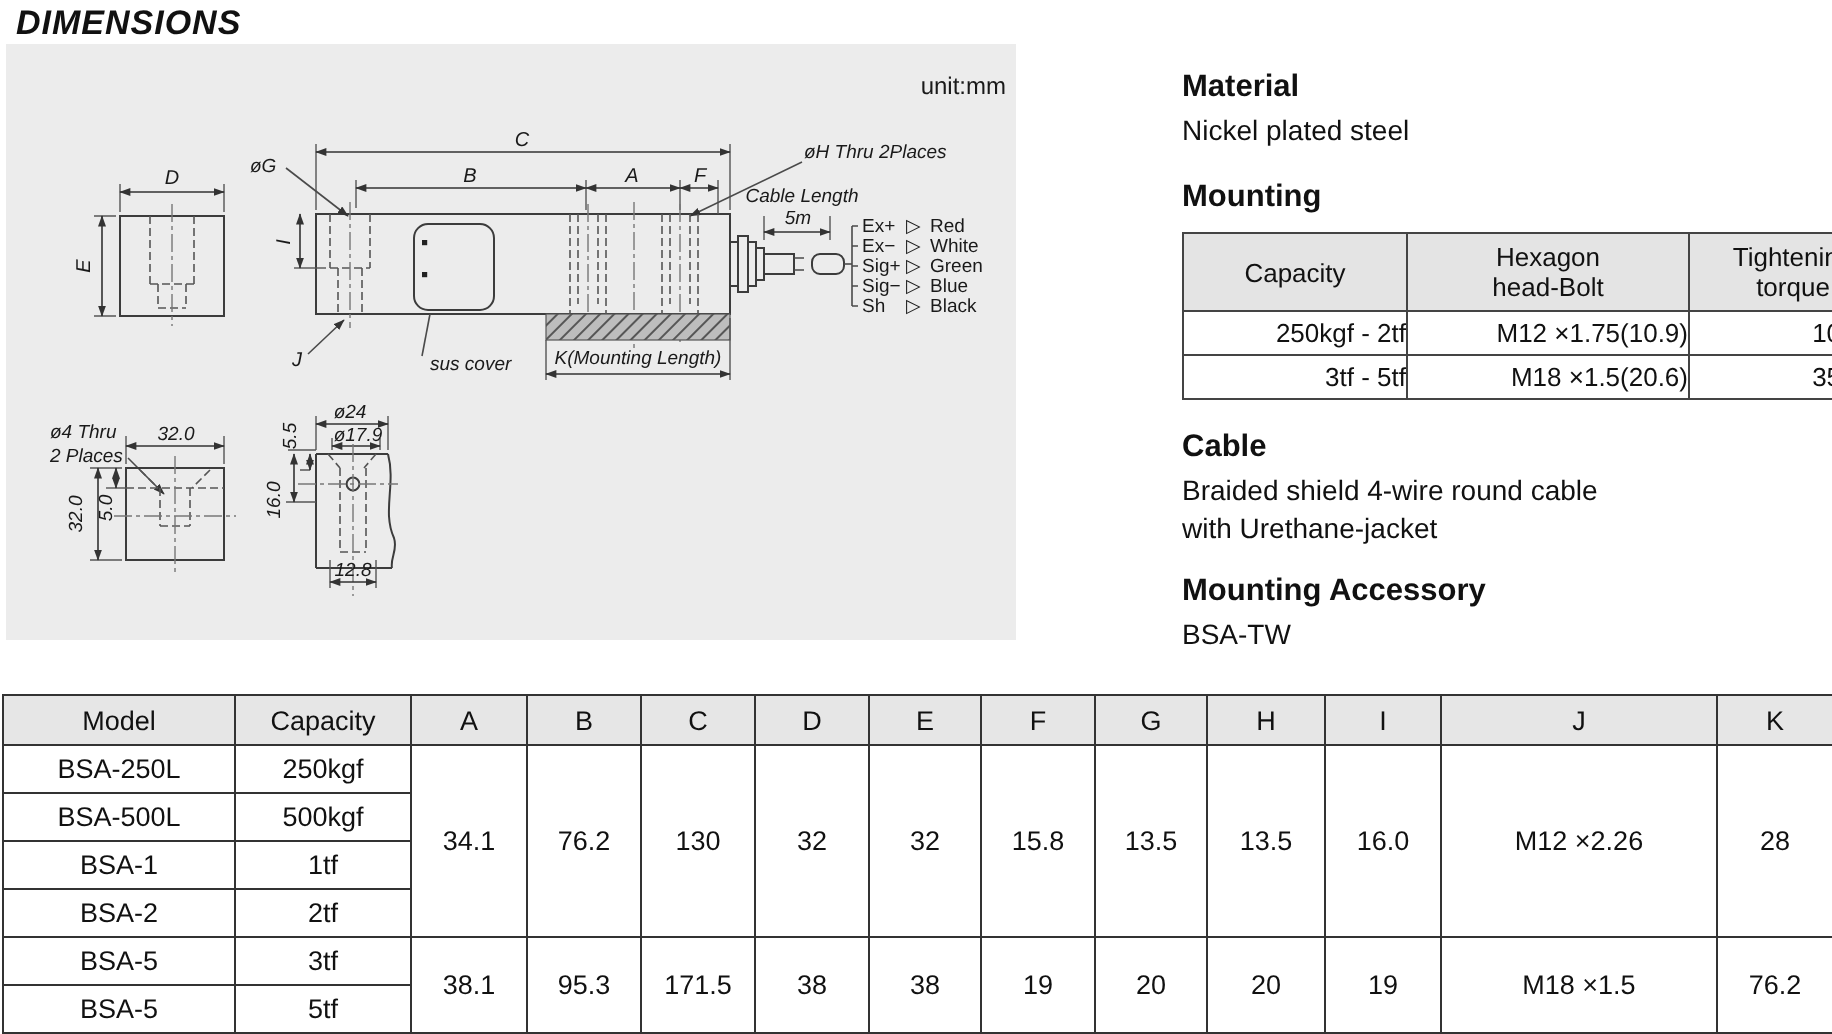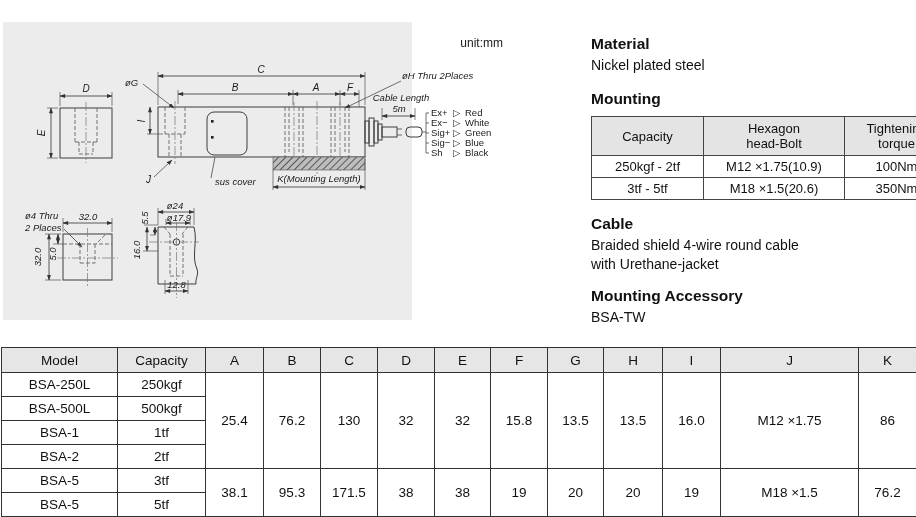--- a/index.html
+++ b/index.html
@@ -1,55 +1,56 @@
 <!DOCTYPE html>
 <html><head>
 <meta charset="utf-8">
 <style>
   html,body{margin:0;padding:0;background:#fff;}
   .page{position:relative;width:916px;height:517px;background:#fff;overflow:hidden;
         font-family:"Liberation Sans",sans-serif;color:#111;}
   .title{position:absolute;left:8px;top:2px;font-size:17px;font-weight:bold;font-style:italic;letter-spacing:.5px;}
-  .panel{position:absolute;left:3px;top:22px;width:409px;height:298px;background:#ececec;}
+  .panel{position:absolute;left:3px;top:22px;width:505px;height:298px;background:#ececec;}
   svg{display:block;}
   .ln{stroke:#3c3c3c;stroke-width:1;fill:none;}
   .thin{stroke:#4a4a4a;stroke-width:.8;fill:none;}
   .dsh{stroke:#555;stroke-width:.8;fill:none;stroke-dasharray:4 2;}
   .cln{stroke:#777;stroke-width:.7;fill:none;stroke-dasharray:9 2 2 2;}
   .dim{stroke:#333;stroke-width:.8;fill:none;}
   .ext{stroke:#555;stroke-width:.7;fill:none;}
   .lbl{font:italic 10px "Liberation Sans",sans-serif;fill:#1a1a1a;}
   .lbl-sm{font:italic 9.5px "Liberation Sans",sans-serif;fill:#1a1a1a;}
   .up{font:9.5px "Liberation Sans",sans-serif;fill:#1a1a1a;}
   .unit{font:12px "Liberation Sans",sans-serif;fill:#1a1a1a;}
   .mk{fill:#333;}
   
   .right-col{position:absolute;left:555px;top:35px;width:358px;margin-left:36px;}
   .sec-h{font-size:15.5px;font-weight:bold;margin:0;}
   .sec-b{font-size:14px;margin:3px 0 0 0;line-height:19px;}
   .mt-wrap{margin-top:8px;}
   table.mnt{border-collapse:collapse;width:357px;table-layout:fixed;}
   table.mnt th,table.mnt td{border:1px solid #444;text-align:center;font-size:13px;padding:0;}
   table.mnt th{background:#e4e4e4;font-weight:normal;white-space:pre-line;height:38px;}
-  table.mnt td{height:21px;}
+  table.mnt td{height:21px;text-align:right;}
   .gap16{margin-top:15px;}
   .gap14{margin-top:13px;}
   
   .dim-table-wrap{position:absolute;left:1px;top:347px;}
   table.dims{border-collapse:collapse;width:913px;table-layout:fixed;}
   table.dims th,table.dims td{border:1px solid #333;text-align:center;font-size:13.5px;padding:0;
         vertical-align:middle;font-weight:normal;}
   table.dims th{background:#e6e6e6;height:24px;}
   table.dims td{height:23px;text-align:center;}
 </style>
 </head>
 <body>
 
 <div class="page">
 
+  <div class="title">DIMENSIONS</div>
 
   <div class="panel">
     <svg width="505" height="298" viewBox="0 0 505 298">
       <defs>
         <marker id="ae" markerWidth="8" markerHeight="6" refX="6.5" refY="2.5" orient="auto">
             <path class="mk" d="M0,0L7,2.5L0,5z"></path>
           </marker>
         <marker id="as" markerWidth="8" markerHeight="6" refX="0.5" refY="2.5" orient="auto">
             <path class="mk" d="M7,0L0,2.5L7,5z"></path>
           </marker>
@@ -268,31 +269,31 @@
         <th>F</th>
         <th>G</th>
         <th>H</th>
         <th>I</th>
         <th>J</th>
         <th>K</th>
       </tr>
       <tr>
         <td>BSA-250L</td>
         <td>250kgf</td>
-        <td rowspan="4">25.4</td>
+        <td rowspan="4">34.1</td>
         <td rowspan="4">76.2</td>
         <td rowspan="4">130</td>
         <td rowspan="4">32</td>
         <td rowspan="4">32</td>
         <td rowspan="4">15.8</td>
         <td rowspan="4">13.5</td>
         <td rowspan="4">13.5</td>
         <td rowspan="4">16.0</td>
-        <td rowspan="4">M12 ×1.75</td>
-        <td rowspan="4">86</td>
+        <td rowspan="4">M12 ×2.26</td>
+        <td rowspan="4">28</td>
       </tr>
       <tr>
         <td>BSA-500L</td>
         <td>500kgf</td>
       </tr>
       <tr>
         <td>BSA-1</td>
         <td>1tf</td>
       </tr>
       <tr>

